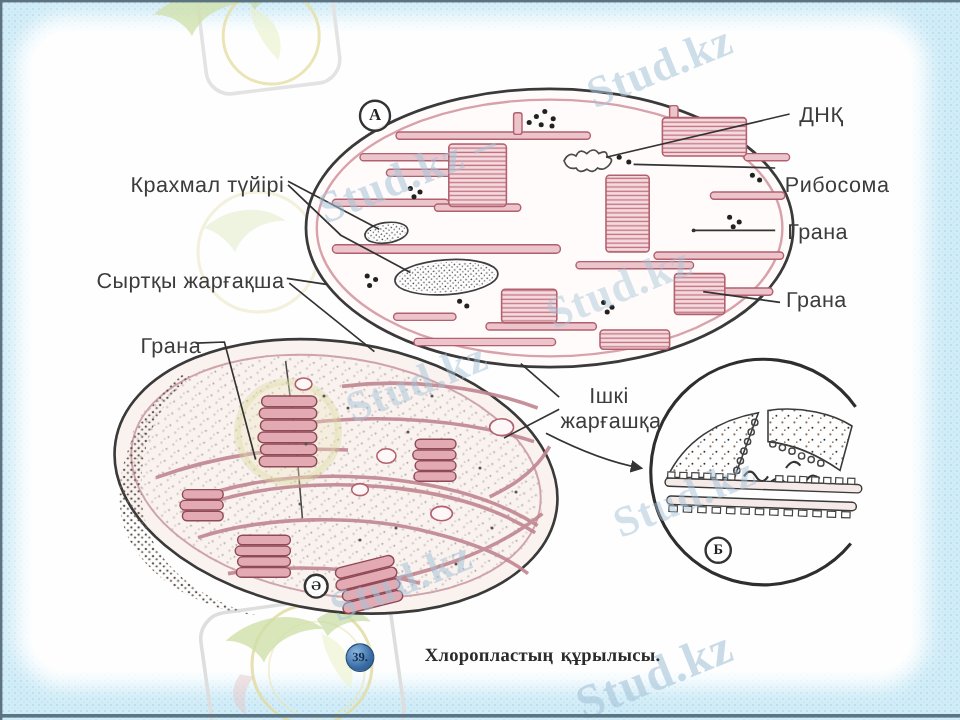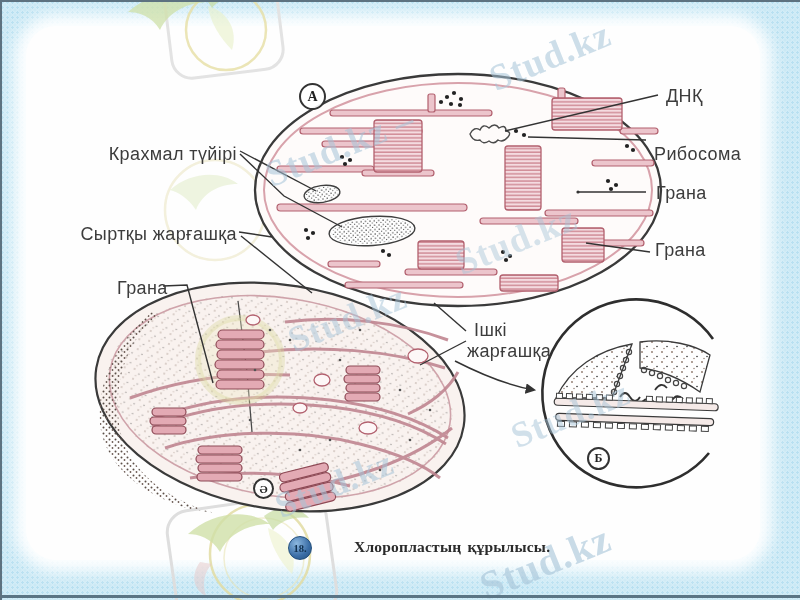--- a/index.html
+++ b/index.html
@@ -44,21 +44,21 @@
   }
   .lbl.r{text-align:left;}
   .lbl-krakhmal{right:563px;top:144px;}
   .lbl-syrtky{right:563px;top:224px;}
   .lbl-grana-left{left:117px;top:278px;}
   .lbl-dnk{left:666px;top:86px;}
   .lbl-ribosoma{left:654px;top:144px;}
   .lbl-stroma{left:656px;top:183px;}
   .lbl-grana-right{left:655px;top:240px;}
   .lbl-ishki{left:467px;top:320px;line-height:1.18;}
-  .lbl-ishki .l1{display:block;margin-left:7px;}
+  .lbl-ishki .l1{display:block;margin-left:24px;}
   .lbl-ishki .l2{display:block;}
   .marker{
     position:absolute;z-index:50;border:2px solid #333;border-radius:50%;
     background:rgba(255,255,255,.9);display:flex;align-items:center;justify-content:center;
     font-family:"Liberation Serif",serif;font-weight:600;color:#222;
   }
   .marker-a{left:299px;top:83px;width:23px;height:23px;font-size:14px;}
   .marker-a2{left:253px;top:478px;width:17px;height:17px;font-size:11px;}
   .marker-b{left:587px;top:447px;width:19px;height:19px;font-size:12px;}
   .caption-num{
@@ -357,31 +357,31 @@
 
   <div class="wm wm0">Stud.kz</div>
   <div class="wm wm1">Stud.kz –</div>
   <div class="wm wm2">Stud.kz</div>
   <div class="wm wm3">Stud.kz</div>
   <div class="wm wm4">Stud.kz</div>
   <div class="wm wm5">Stud.kz</div>
   <div class="wm wm6">Stud.kz</div>
 
   <div class="lbl r lbl-krakhmal">Крахмал түйірі</div>
-  <div class="lbl r lbl-syrtky">Сыртқы жарғашқа</div>
+  <div class="lbl r lbl-syrtky">Сыртқы жарғақша</div>
   <div class="lbl lbl-grana-left">Грана</div>
   <div class="lbl lbl-dnk">ДНҚ</div>
   <div class="lbl lbl-ribosoma">Рибосома</div>
   <div class="lbl lbl-stroma">Грана</div>
   <div class="lbl lbl-grana-right">Грана</div>
   <div class="lbl lbl-ishki">
     <span class="l1">Ішкі</span>
     <span class="l2">жарғашқа</span>
   </div>
 
   <div class="marker marker-a">А</div>
   <div class="marker marker-a2">Ә</div>
   <div class="marker marker-b">Б</div>
 
-  <div class="caption-num">18.</div>
+  <div class="caption-num">39.</div>
   <div class="caption-text">Хлоропластың құрылысы.</div>
 
 </div>
 
 </body></html>

